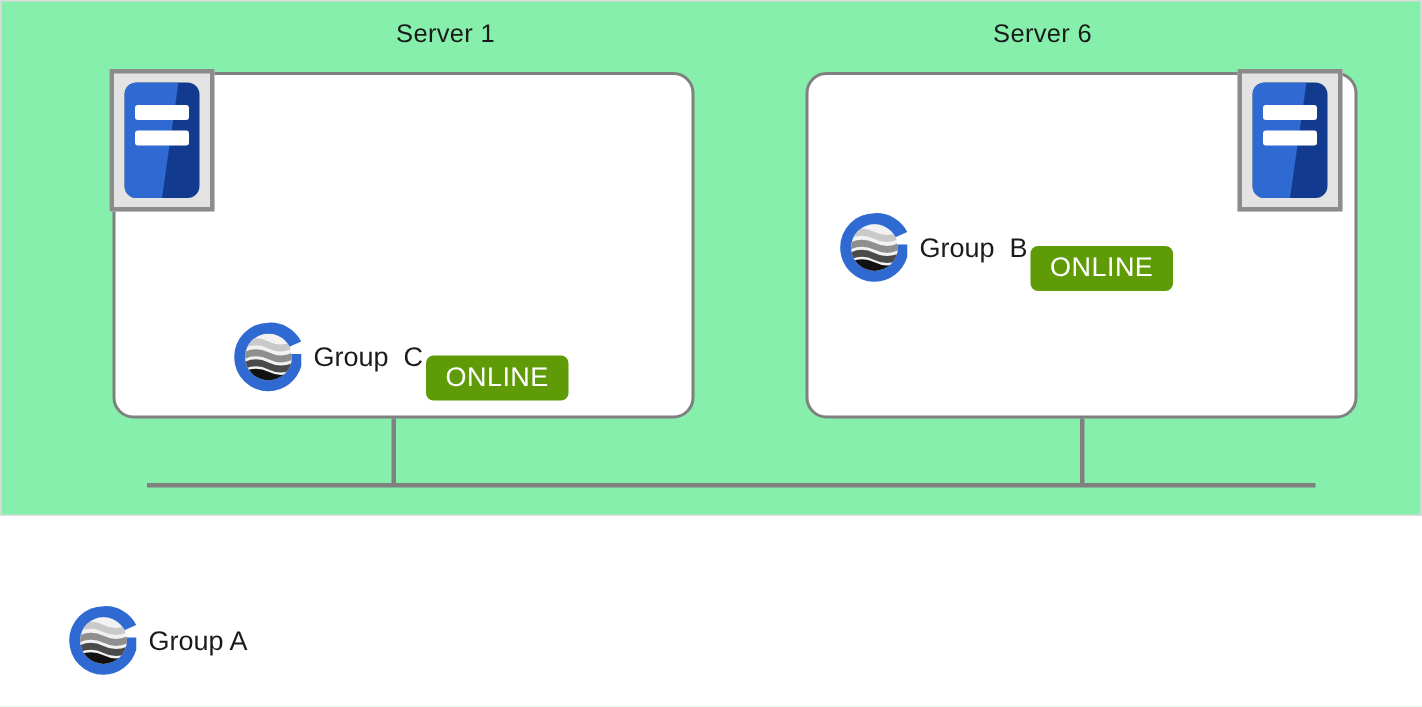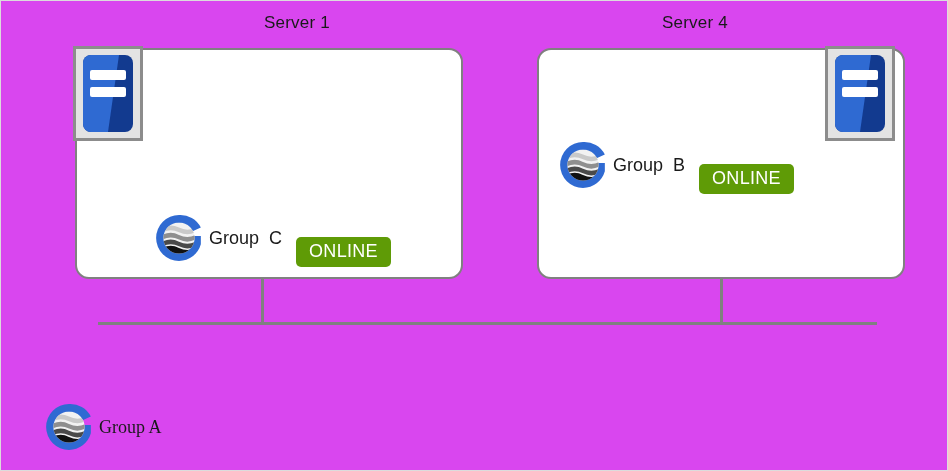--- a/index.html
+++ b/index.html
@@ -9,24 +9,24 @@
   }
   body {
     width: 948px;
     height: 471px;
     font-family: "Liberation Sans", sans-serif;
     overflow: hidden;
   }
   #canvas {
     position: relative;
     width: 948px;
-    height: 471px;
+    height: 344px;
     box-sizing: border-box;
     border: 1px solid #dcdcdc;
-    background: #d946ef;
+    background: #86efac;
   }
 
   
   .server-title {
     position: absolute;
     font-size: 17px;
     color: #1a1a1a;
     white-space: nowrap;
     text-align: center;
     letter-spacing: 0.2px;
@@ -100,21 +100,21 @@
   .group-logo {
     width: 52px;
     height: 52px;
     flex: 0 0 auto;
     display: block;
   }
   .group-label {
     font-size: 18px;
     color: #1a1a1a;
     margin-left: 4px;
-    margin-right: 14px;
+    margin-right: 2px;
     white-space: pre;
   }
   .badge {
     font-size: 18px;
     color: #ffffff;
     padding: 5px 13px 6px 13px;
     border-radius: 5px;
     letter-spacing: 0.3px;
     line-height: 1.05;
     margin-top: 27px;
@@ -154,21 +154,21 @@
         <path d="M18 57 q16 -8 32 0 t32 0 v9 q-16 8 -32 0 t-32 0 Z" fill="#4a4a4a"></path>
         <path d="M18 69 q16 -8 32 0 t32 0 v14 q-16 8 -32 0 t-32 0 Z" fill="#111111"></path>
       </g>
     </svg>
     <span class="group-label">Group  C</span>
     <span class="badge online">ONLINE</span>
   </div>
 
   <div class="vline" style="left:260px; top:278px; height:45px;"></div>
 
-  <div class="server-title" style="left:594px; top:12px; width:200px;">Server 4</div>
+  <div class="server-title" style="left:594px; top:12px; width:200px;">Server 6</div>
 
   <div class="server-box" style="left:536px; top:47px; width:368px; height:231px;"></div>
 
   <div class="rack-icon" style="left:824px; top:45px;">
     <div class="chassis">
       <div class="face"></div>
       <div class="slot s1"></div>
       <div class="slot s2"></div>
     </div>
   </div>
@@ -190,21 +190,21 @@
       </g>
     </svg>
     <span class="group-label">Group  B</span>
     <span class="badge online">ONLINE</span>
   </div>
 
   <div class="vline" style="left:719px; top:278px; height:45px;"></div>
 
   <div class="busline" style="left:97px; top:321px; width:779px;"></div>
 
-  <div class="group-row" style="left:42px; top:400px;font-family:Liberation Serif, serif;">
+  <div class="group-row" style="left:42px; top:400px;">
     <svg class="group-logo" viewBox="0 0 100 100">
       <defs>
         <clipPath id="globeClipA">
           <circle cx="50" cy="50" r="30"></circle>
         </clipPath>
       </defs>
       <path d="M50 6 A44 44 0 1 0 50 94 A44 44 0 0 0 92 62 L92 46 L58 46 L58 62 L74 62 A26 26 0 1 1 74 38 L92 30 A44 44 0 0 0 50 6 Z" fill="#2f6ad2"></path>
       <g clip-path="url(#globeClipA)">
         <rect x="18" y="20" width="64" height="62" fill="#f2f2f2"></rect>
         <path d="M18 30 q16 -8 32 0 t32 0 v9 q-16 8 -32 0 t-32 0 Z" fill="#c9c9c9"></path>

